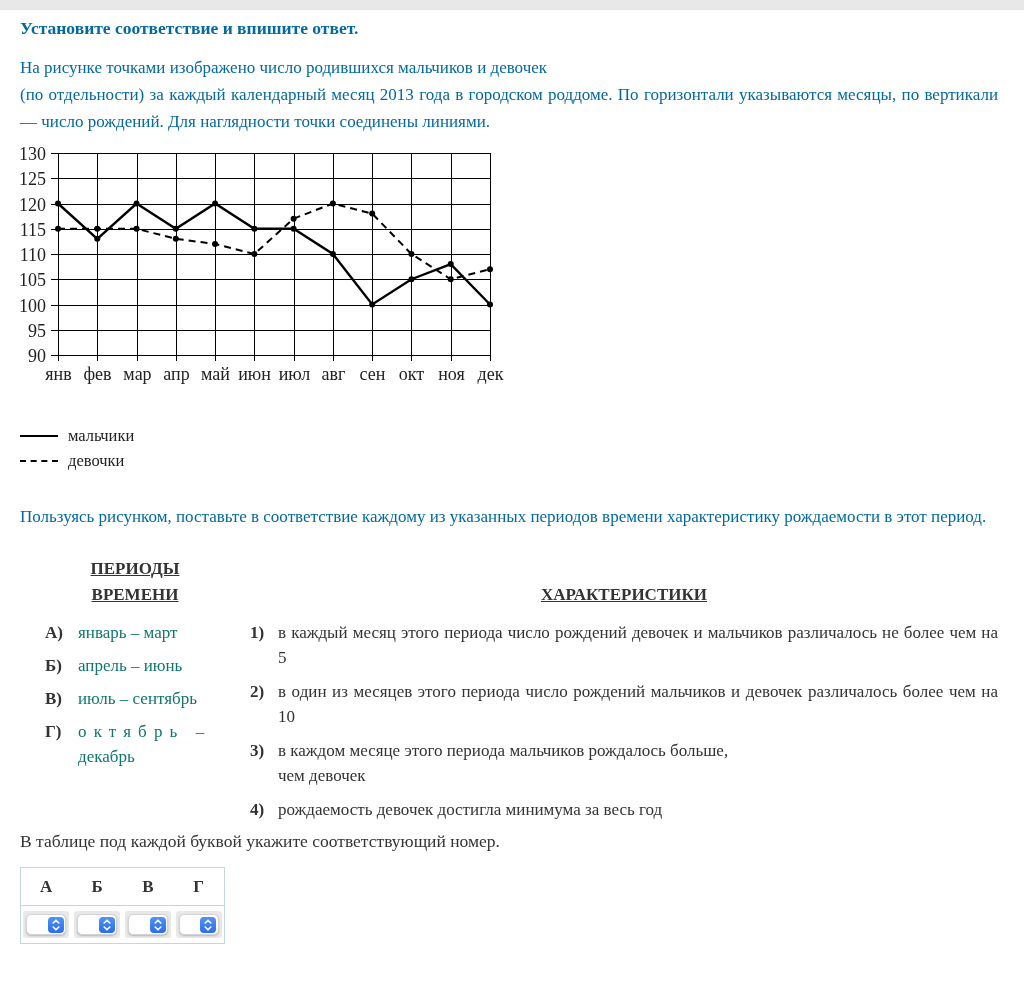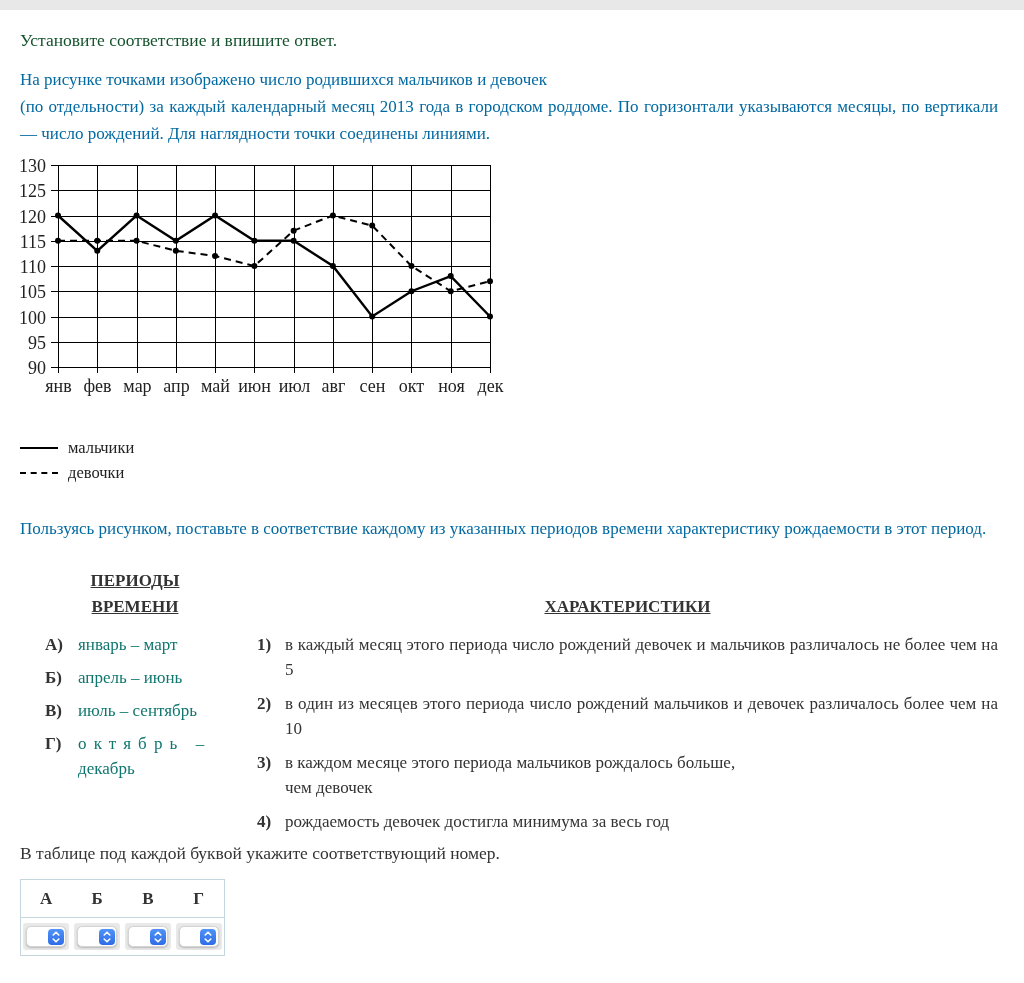--- a/index.html
+++ b/index.html
@@ -3,21 +3,21 @@
 <meta charset="utf-8">
 <style>
   * { margin: 0; padding: 0; box-sizing: border-box; }
   html, body { width: 1024px; height: 983px; background: #ffffff; overflow: hidden; }
   body { font-family: "Liberation Serif", serif; color: #333333; }
 
   .top-bar { width: 1024px; height: 10px; background: #e8e8e8; }
 
   .content { padding: 0 26px 0 20px; }
 
-  .page-title { margin-top: 20px; font-size: 17.5px; font-weight: normal; color: #14532d; }
+  .page-title { margin-top: 8px; font-size: 17.5px; font-weight: bold; color: #0369a1; }
 
   .para { margin-top: 15px; font-size: 17px; line-height: 27px; text-align: justify; color: #0369a1; }
 
   
   .chart-wrap { margin-top: 5px; }
   #chart-svg { display: block; }
   #chart-svg text { font-family: "Liberation Serif", serif; }
 
   
   .legend { margin-top: 35px; }
@@ -25,21 +25,21 @@
   .legend-sample { width: 38px; height: 0; margin-right: 10px; }
   .legend-sample.solid { border-top: 2.5px solid #000000; }
   .legend-sample.dashed { border-top: 2px dashed #000000; }
   .legend-label { font-size: 16.5px; color: #222222; }
 
   .task-para { margin-top: 30px; }
 
   
   .match-headers { display: flex; margin-top: 26px; align-items: flex-end; }
   .col-left { width: 230px; }
-  .col-right { flex: 1; margin-left: 7px; }
+  .col-right { flex: 1; }
   .match-header { font-weight: bold; font-size: 17px; text-align: center; line-height: 26px; color: #333333; }
   .match-header .u { text-decoration: underline; }
 
   .match-body { display: flex; margin-top: 12px; }
   .period-item { display: flex; padding-left: 25px; margin-bottom: 8px; font-size: 17px; line-height: 25px; }
   .period-letter { font-weight: bold; width: 33px; flex: none; }
   .period-text { color: #0f766e; }
   .spaced { letter-spacing: 0.42em; }
 
   .char-item { display: flex; margin-bottom: 9px; font-size: 17px; line-height: 25px; }

